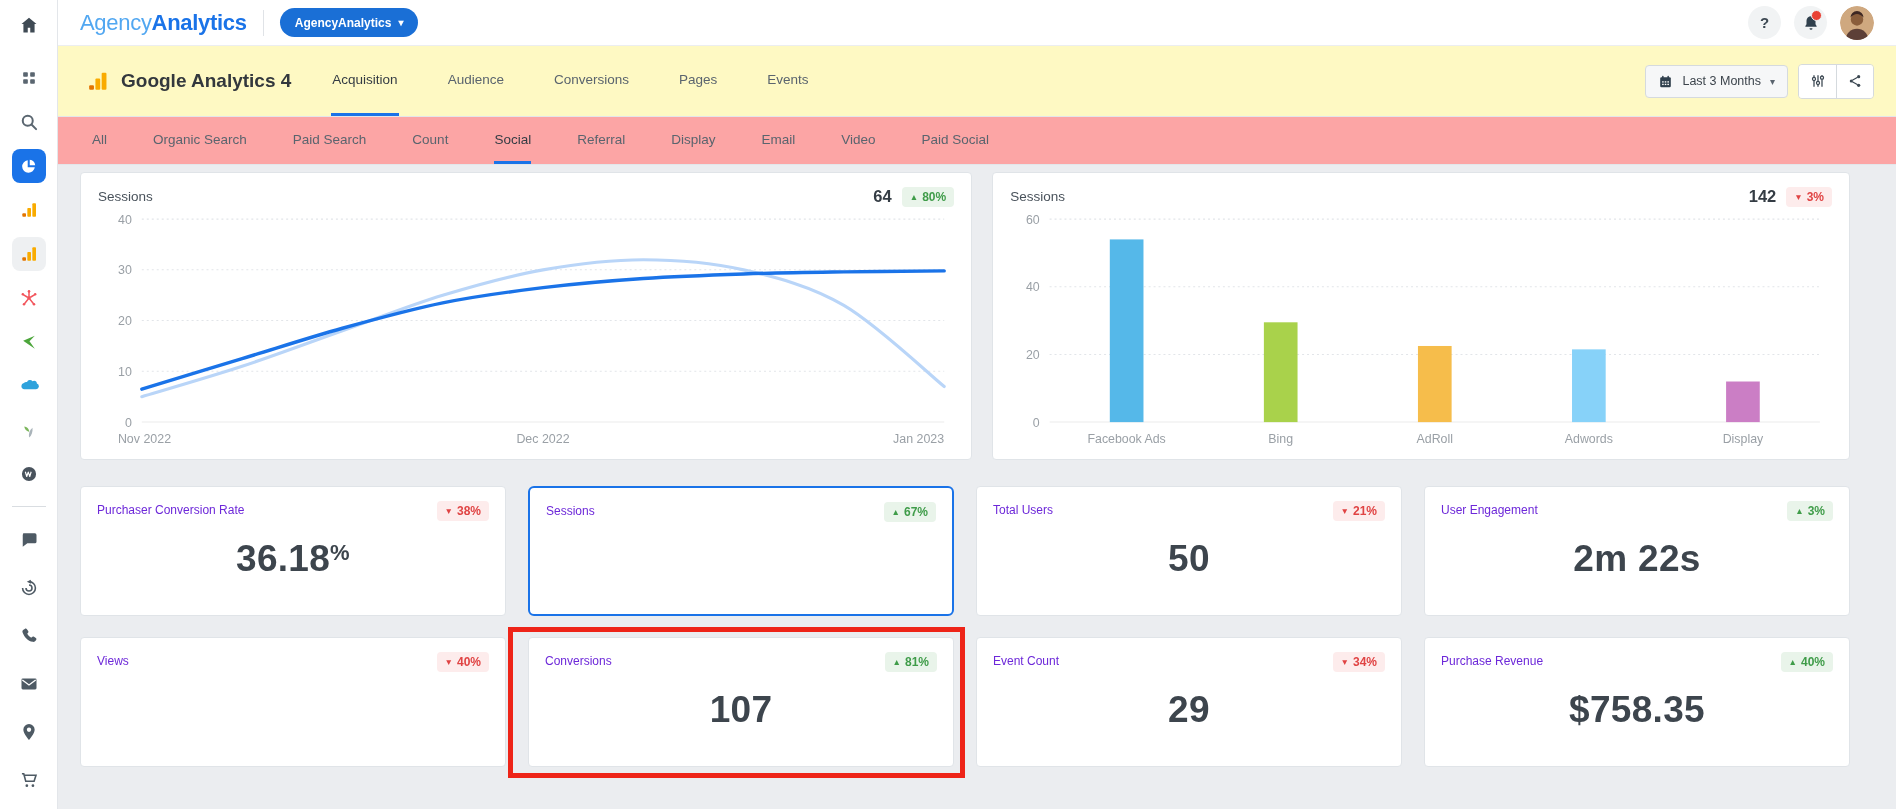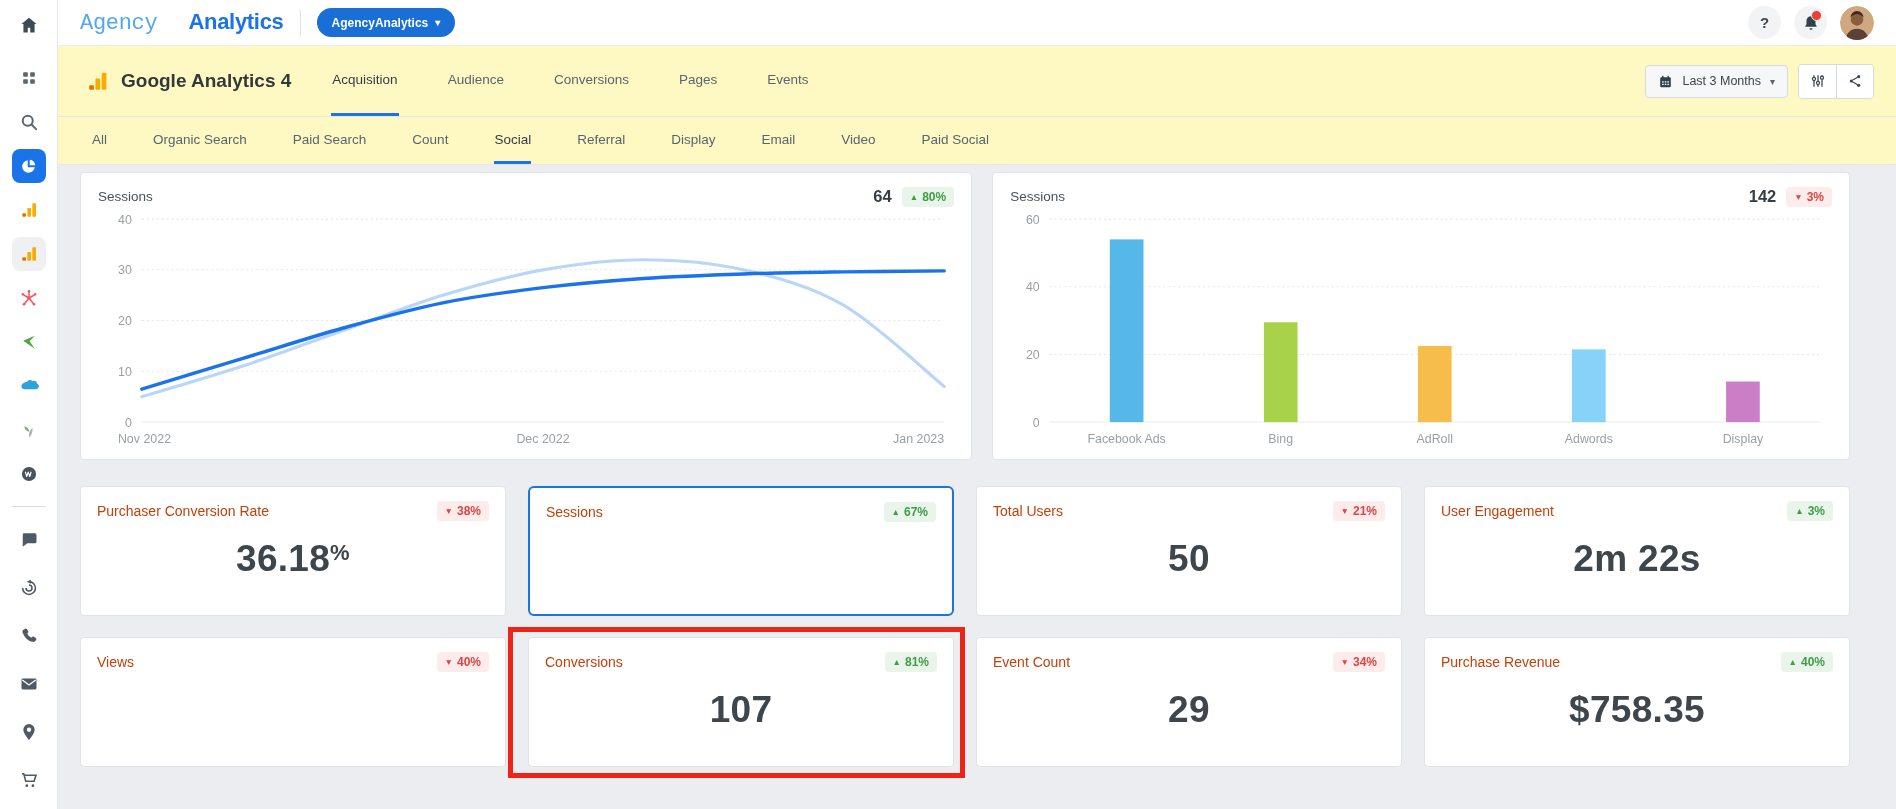--- a/index.html
+++ b/index.html
@@ -18,21 +18,21 @@
   .side-item.active-tile{background:#1a73e8;}
   .side-item.active-tile svg{width:19px;height:19px;}
   .side-item.gray-tile{background:#eef0f2;}
   .side-divider{width:34px;height:1px;background:#d9dde1;margin:10px 0 9px 0;flex-shrink:0;}
   .side-lower .side-item{margin:7px 0;}
   
   .main{flex:1;display:flex;flex-direction:column;min-width:0;}
   
   .topbar{height:45px;background:#fff;border-bottom:1px solid #eceef0;display:flex;align-items:center;padding:0 22px 0 22px;flex-shrink:0;}
   .logo{font-size:22px;letter-spacing:-0.3px;cursor:pointer;white-space:nowrap;}
-  .logo .lt{font-weight:400;font-family:Liberation Mono, monospace;}
+  .logo .lt{font-weight:400;}
   .logo .bd{font-weight:700;}
   .logo-divider{width:1px;height:26px;background:#e0e3e7;margin:0 16px;}
   .account-btn{background:#1a6fd6;color:#fff;border:none;border-radius:16px;height:29px;padding:0 15px;font-size:12px;font-weight:700;font-family:inherit;display:flex;align-items:center;gap:7px;cursor:pointer;}
   .account-btn .caret{font-size:10px;line-height:1;}
   .topbar-spacer{flex:1;}
   .round-btn{width:33px;height:33px;border-radius:50%;background:#f1f3f4;border:none;display:flex;align-items:center;justify-content:center;cursor:pointer;margin-left:13px;position:relative;font-family:inherit;}
   .round-btn .q{font-size:15px;font-weight:700;color:#3c4852;}
   .round-btn svg{width:18px;height:18px;}
   .bell-dot{position:absolute;top:4px;right:5px;width:9px;height:9px;border-radius:50%;background:#e94235;border:1.5px solid #f1f3f4;}
   .avatar{width:34px;height:34px;border-radius:50%;overflow:hidden;margin-left:13px;cursor:pointer;flex-shrink:0;}
@@ -48,21 +48,21 @@
   .title-spacer{flex:1;}
   .title-actions{display:flex;align-items:center;gap:10px;}
   .date-btn{height:33px;background:#f6f7f8;border:1px solid #d5dade;border-radius:4px;display:flex;align-items:center;gap:9px;padding:0 12px;font-size:12.5px;color:#3c444c;font-family:inherit;cursor:pointer;white-space:nowrap;}
   .date-btn svg{width:15px;height:15px;}
   .date-btn .caret{font-size:10px;color:#5a646e;}
   .btn-group{display:flex;border:1px solid #d5dade;border-radius:4px;overflow:hidden;}
   .icon-btn{width:37px;height:33px;background:#fff;border:none;display:flex;align-items:center;justify-content:center;cursor:pointer;}
   .icon-btn + .icon-btn{border-left:1px solid #d5dade;}
   .icon-btn svg{width:16px;height:16px;}
   
-  .subbar{height:47px;background:#fef9c3;border-bottom:1px solid #e3e6ea;display:flex;align-items:stretch;gap:46px;padding:0 22px 0 34px;flex-shrink:0;}
+  .subbar{height:47px;background:#fca5a5;border-bottom:1px solid #e3e6ea;display:flex;align-items:stretch;gap:46px;padding:0 22px 0 34px;flex-shrink:0;}
   .subtab{display:flex;align-items:center;font-size:13.5px;color:#5a646e;border-bottom:3px solid transparent;cursor:pointer;white-space:nowrap;}
   .subtab.active{color:#343c44;border-bottom-color:#1a73e8;}
   
   .content{flex:1;padding:7px 46px 0 22px;min-height:0;}
   .charts-row{display:grid;grid-template-columns:1.04fr 1fr;gap:20px;height:288px;margin-bottom:26px;}
   .card{background:#fff;border:1px solid #e0e4e8;border-radius:4px;box-sizing:border-box;}
   .chart-card{padding:13px 17px 6px 17px;display:flex;flex-direction:column;min-width:0;}
   .chart-head{display:flex;align-items:center;flex-shrink:0;}
   .chart-title{font-size:13.5px;color:#49525b;}
   .chart-head .spacer{flex:1;}
@@ -71,21 +71,21 @@
   .chart-svg svg{width:100%;height:100%;display:block;}
   
   .badge{display:inline-flex;align-items:center;gap:4px;padding:3px 8px;border-radius:4px;font-size:12px;font-weight:700;line-height:1.2;white-space:nowrap;}
   .badge .arr{font-size:8.5px;line-height:1;}
   
   .cards-grid{display:grid;grid-template-columns:repeat(4,1fr);gap:21px 22px;}
   .metric-cell{position:relative;}
   .metric-card{height:130px;padding:14px 16px;box-sizing:border-box;cursor:pointer;position:relative;background:#fff;border:1px solid #e0e4e8;border-radius:4px;}
   .metric-card.selected{border:2px solid #1a73e8;border-radius:6px;}
   .metric-head{display:flex;align-items:flex-start;}
-  .metric-label{font-size:14px;color:#c2410c;padding-top:2px;}
+  .metric-label{font-size:12px;color:#6d28d9;padding-top:2px;}
   .metric-head .spacer{flex:1;}
   .metric-value{text-align:center;font-size:37px;font-weight:700;color:#3d454d;margin-top:17px;letter-spacing:0.3px;}
   .metric-value .suffix{font-size:22px;vertical-align:11px;font-weight:700;}
   .annotation-box{position:absolute;left:-20px;right:-11px;top:-10px;bottom:-11px;border:5px solid #ee2418;pointer-events:none;z-index:3;}
   .tickt{fill:#9aa0a6;font-size:12.5px;font-family:"Liberation Sans",sans-serif;}
 </style>
 </head>
 <body>
 
 <div class="app">
@@ -247,21 +247,21 @@
             </svg>
           </span>
         </div>
       </div>
   </aside>
 
   <div class="main">
 
     <header class="topbar">
       <div class="logo">
-        <span class="lt" style="color:#51a7f1;">Agency</span><span class="bd" style="color:#1a73e8;margin-left:31px;">Analytics</span>
+        <span class="lt" style="color:#51a7f1;">Agency</span><span class="bd" style="color:#1a73e8;">Analytics</span>
       </div>
       <div class="logo-divider"></div>
       <button class="account-btn">
         <span>AgencyAnalytics</span>
         <span class="caret">▾</span>
       </button>
       <div class="topbar-spacer"></div>
       <button class="round-btn">
         <span class="q">?</span>
       </button>

